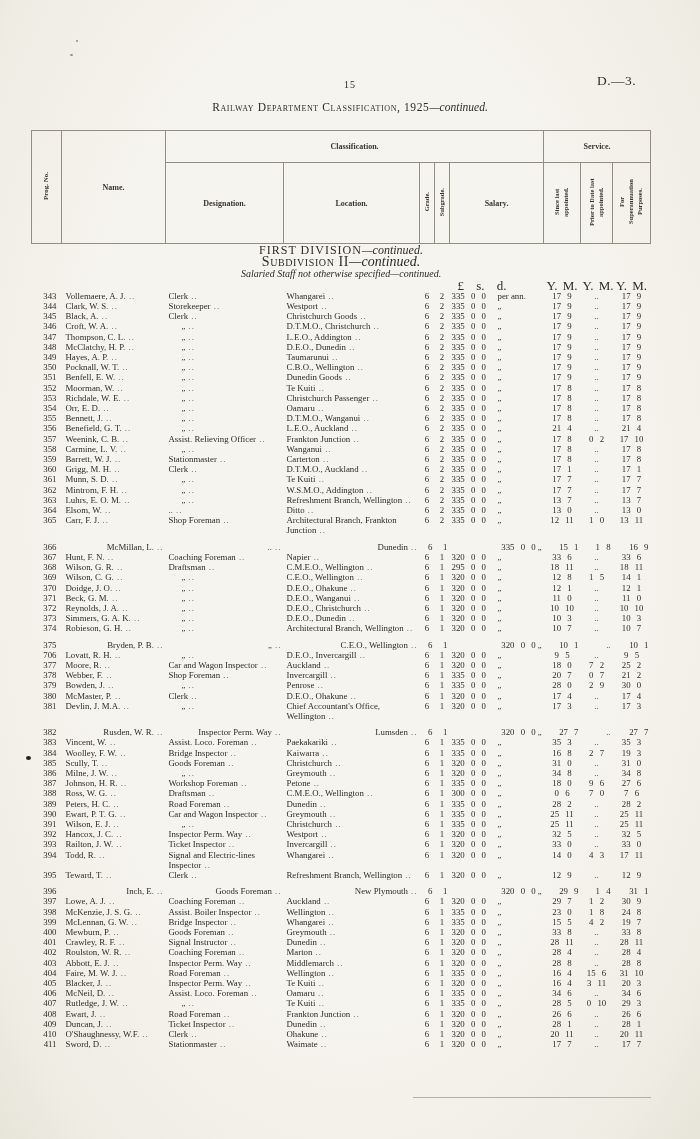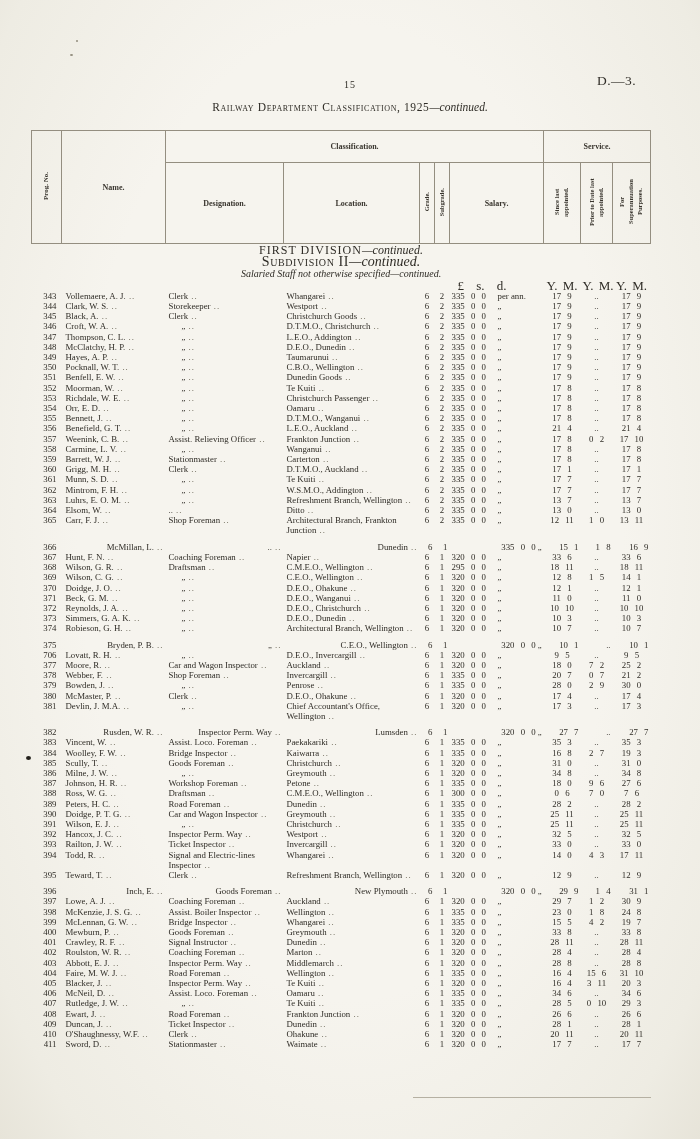--- a/index.html
+++ b/index.html
@@ -689,21 +689,21 @@
           <td class="c-loc">Dunedin</td>
           <td class="c-grade">6</td>
           <td class="c-sub">1</td>
           <td class="c-salary"><span class="amt">335 0 0</span><span class="unit">„</span></td>
           <td class="c-svc">28 2</td>
           <td class="c-svc">..</td>
           <td class="c-svc">28 2</td>
         </tr>
         <tr class="data">
           <td class="c-no">390</td>
-          <td class="c-name">Doidge, P. T. G.</td>
+          <td class="c-name">Ewart, P. T. G.</td>
           <td class="c-desig"><span>Car and Wagon Inspector</span></td>
           <td class="c-loc">Greymouth</td>
           <td class="c-grade">6</td>
           <td class="c-sub">1</td>
           <td class="c-salary"><span class="amt">335 0 0</span><span class="unit">„</span></td>
           <td class="c-svc">25 11</td>
           <td class="c-svc">..</td>
           <td class="c-svc">25 11</td>
         </tr>
         <tr class="data">

